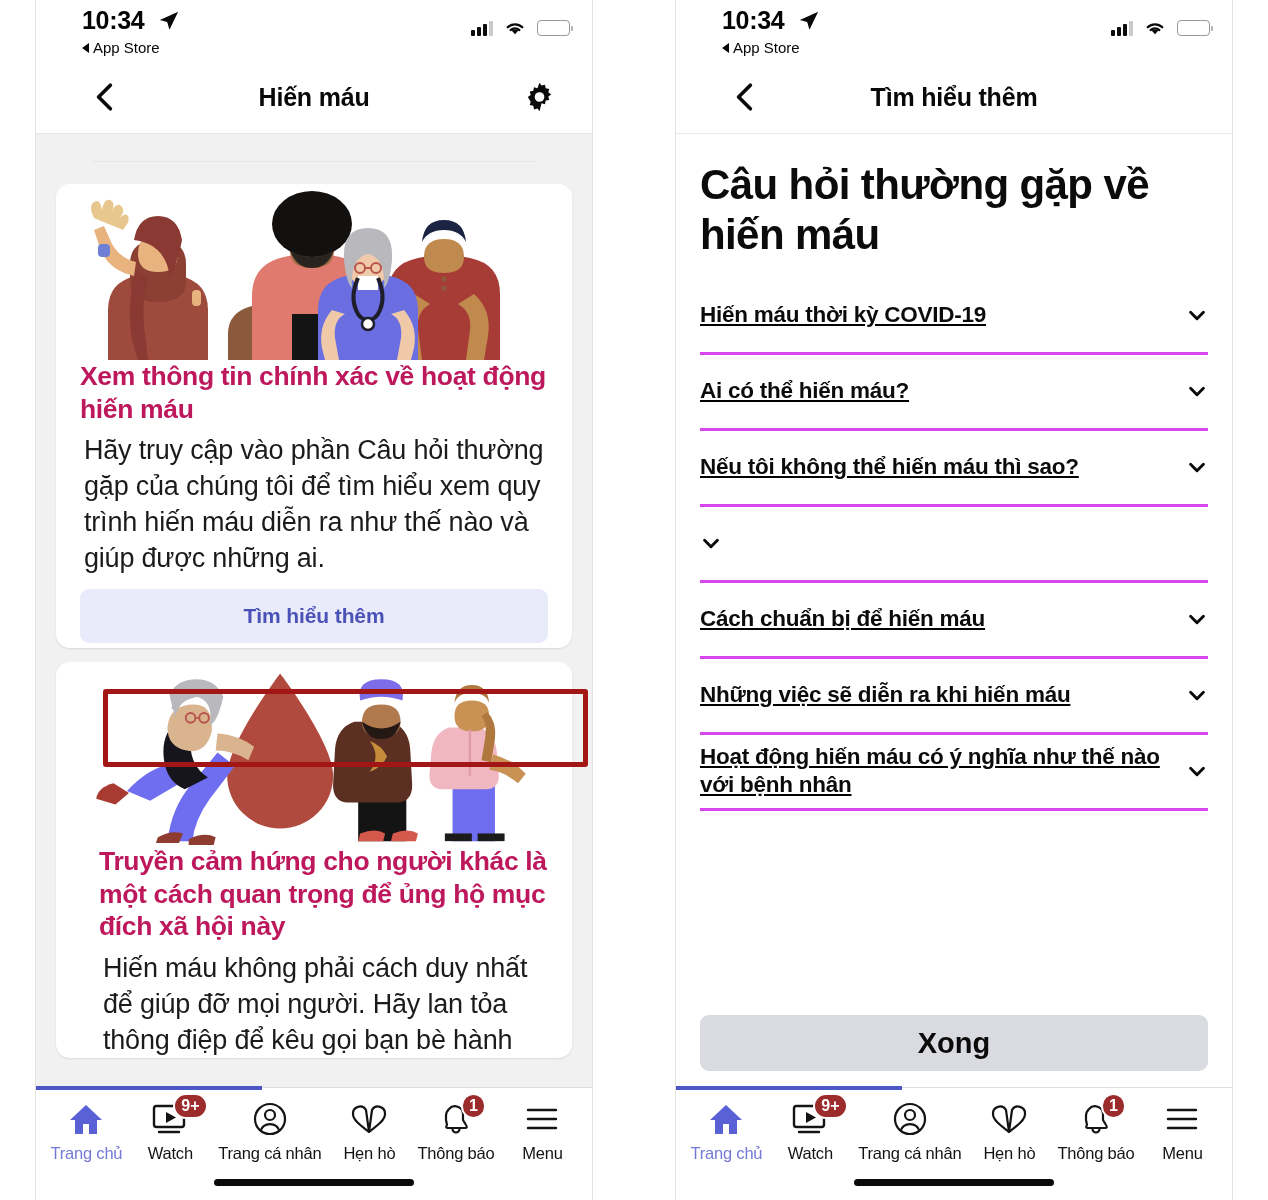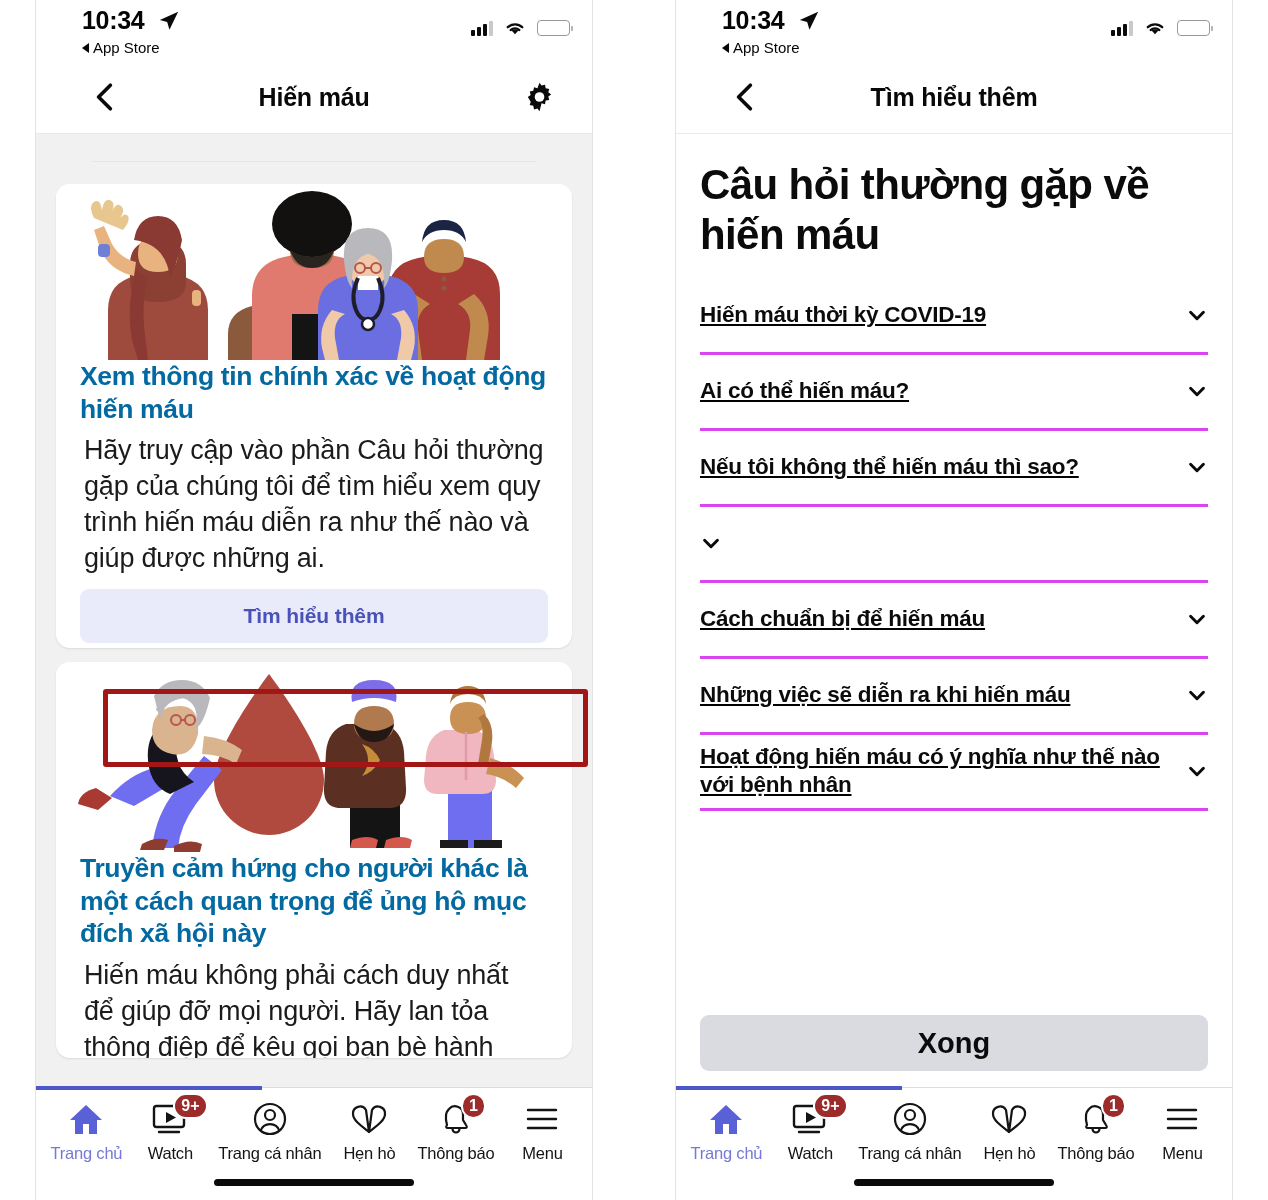--- a/index.html
+++ b/index.html
@@ -91,26 +91,26 @@
   .top-rule{
     position:absolute;left:56px;right:56px;top:27px;height:1px;background:#e6e6e6;
   }
   .card{
     position:absolute;left:20px;width:516px;
     background:#ffffff;border-radius:14px;
     box-shadow:0 1px 2px rgba(0,0,0,.10);
     box-sizing:border-box;overflow:hidden;
   }
   .card-1{top:50px;height:464px;}
-  .card-2{top:528px;height:396px;}
+  .card-2{top:528px;height:396px;padding-left:19px;}
 
   .illus{width:100%;display:block;}
   .card-text{padding:0 24px;}
   .card-title{
-    font-size:26.5px;font-weight:bold;color:#0369a1;line-height:1.23;
+    font-size:26.5px;font-weight:bold;color:#be185d;line-height:1.23;
     letter-spacing:-0.35px;margin:0 0 8px 0;
   }
   .card-desc{
     font-size:27px;color:#1b1b1b;line-height:1.33;letter-spacing:-0.2px;margin:4px;
   }
   .cta{
     margin:12px 24px 0 24px;
     height:54px;border-radius:9px;background:#e9ebfa;
     display:flex;align-items:center;justify-content:center;
     font-size:21px;font-weight:bold;color:#4a52b8;cursor:pointer;

